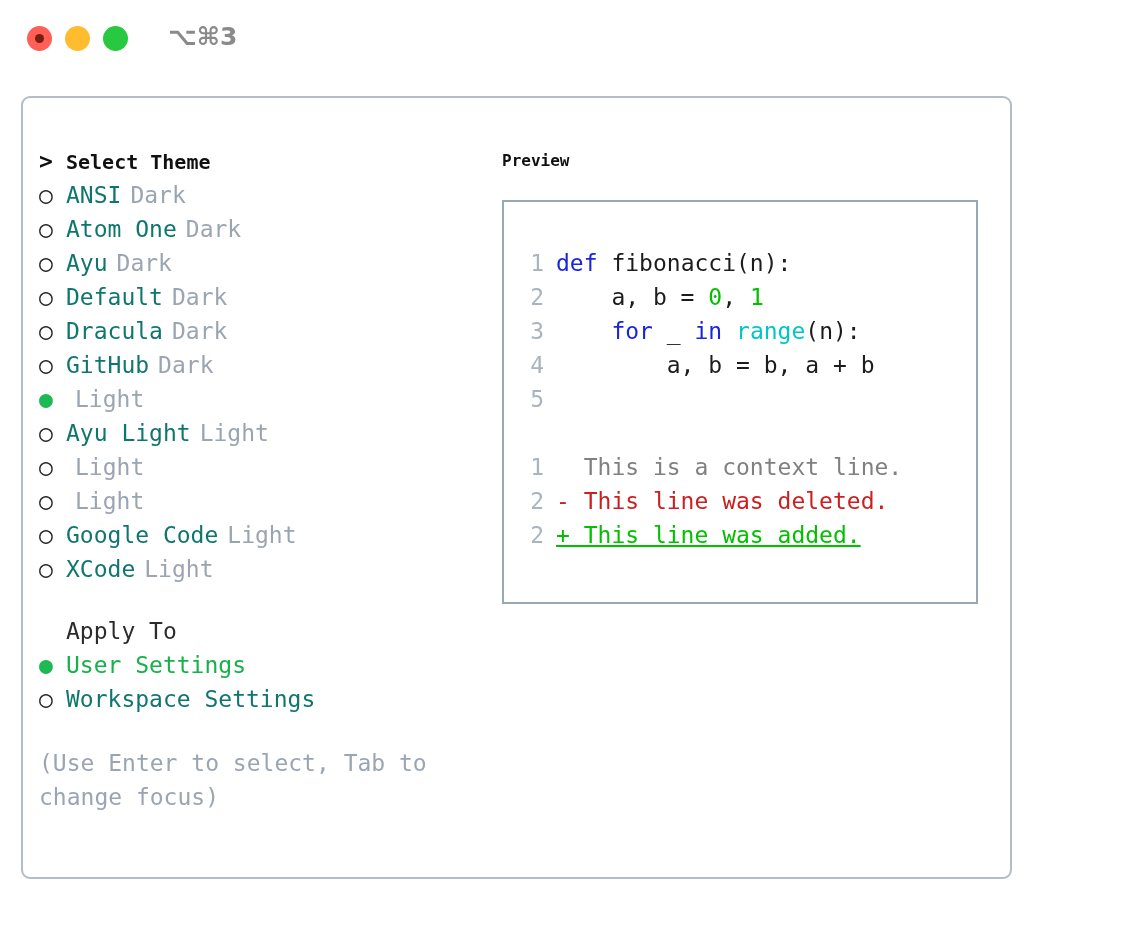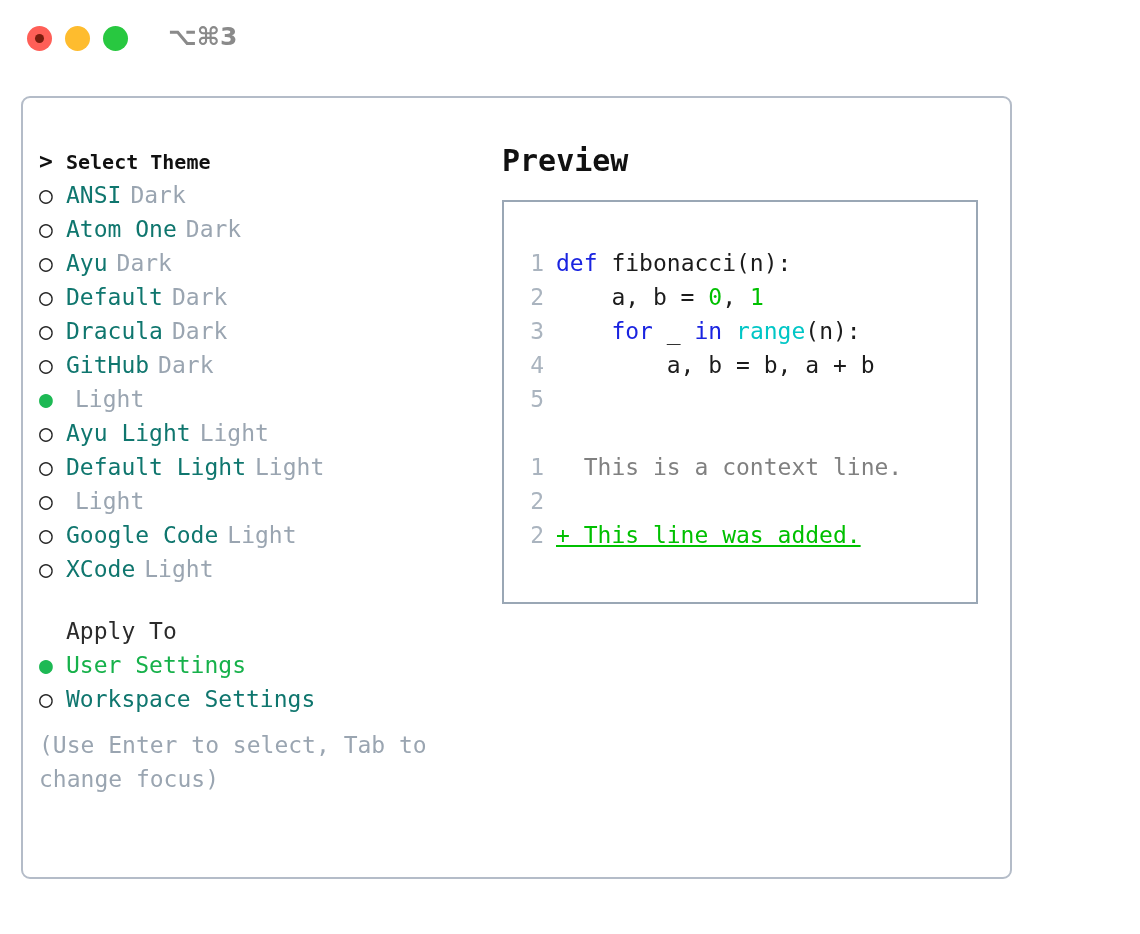--- a/index.html
+++ b/index.html
@@ -130,38 +130,38 @@
   .section-title {
     display: flex;
     align-items: flex-start;
     height: 34px;
     line-height: 34px;
     font-size: 23px;
   }
   .section-title .label { color: #2b2b2b; }
 
   .hint {
-    margin-top: 12px;
+    margin-top: 30px;
     color: #9aa5b1;
     font-size: 23px;
     line-height: 34px;
     width: 410px;
     white-space: normal;
   }
 
   
   .right-col {
     position: absolute;
     left: 479px;
     top: 46px;
     width: 490px;
   }
 
   .preview-title {
-    font-size: 30px;
+    font-size: 16px;
     font-weight: 700;
     color: #111;
     line-height: 34px;
     height: 34px;
   }
 
   .code-box {
     margin-top: 22px;
     width: 476px;
     height: 404px;
@@ -232,21 +232,21 @@
 
         <div id="theme-list">
             <div class="row"><span class="marker">○</span><span class="label">ANSI</span><span class="suffix">Dark</span></div>
             <div class="row"><span class="marker">○</span><span class="label">Atom One</span><span class="suffix">Dark</span></div>
             <div class="row"><span class="marker">○</span><span class="label">Ayu</span><span class="suffix">Dark</span></div>
             <div class="row"><span class="marker">○</span><span class="label">Default</span><span class="suffix">Dark</span></div>
             <div class="row"><span class="marker">○</span><span class="label">Dracula</span><span class="suffix">Dark</span></div>
             <div class="row"><span class="marker">○</span><span class="label">GitHub</span><span class="suffix">Dark</span></div>
             <div class="row selected"><span class="marker">●</span><span class="suffix">Light</span></div>
             <div class="row"><span class="marker">○</span><span class="label">Ayu Light</span><span class="suffix">Light</span></div>
-            <div class="row"><span class="marker">○</span><span class="label">Default Light</span><span class="suffix">Light</span></div>
+            <div class="row"><span class="marker">○</span><span class="suffix">Light</span></div>
             <div class="row"><span class="marker">○</span><span class="suffix">Light</span></div>
             <div class="row"><span class="marker">○</span><span class="label">Google Code</span><span class="suffix">Light</span></div>
             <div class="row"><span class="marker">○</span><span class="label">XCode</span><span class="suffix">Light</span></div>
           </div>
 
         <div class="section-gap"></div>
 
         <div class="section-title">
           <span class="marker empty">○</span>
           <span class="label">Apply To</span>
@@ -268,21 +268,21 @@
             <div id="code-lines">
                 <div class="code-line"><span class="lineno">1</span><span class="code-text"><span class="tok-kw">def</span><span class="tok-plain"> fibonacci(n):</span></span></div>
                 <div class="code-line"><span class="lineno">2</span><span class="code-text"><span class="tok-plain">    a, b = </span><span class="tok-num">0</span><span class="tok-plain">, </span><span class="tok-num">1</span></span></div>
                 <div class="code-line"><span class="lineno">3</span><span class="code-text"><span class="tok-plain">    </span><span class="tok-kw">for</span><span class="tok-plain"> _ </span><span class="tok-kw">in</span><span class="tok-plain"> </span><span class="tok-fn">range</span><span class="tok-plain">(n):</span></span></div>
                 <div class="code-line"><span class="lineno">4</span><span class="code-text"><span class="tok-plain">        a, b = b, a + b</span></span></div>
                 <div class="code-line"><span class="lineno">5</span></div>
               </div>
             <div class="blank-line"></div>
             <div id="diff-lines">
                 <div class="code-line"><span class="lineno">1</span><span class="code-text diff-ctx">  This is a context line.</span></div>
-                <div class="code-line"><span class="lineno">2</span></div>
+                <div class="code-line"><span class="lineno">2</span><span class="code-text diff-del">- This line was deleted.</span></div>
                 <div class="code-line"><span class="lineno">2</span><span class="code-text diff-add">+ This line was added.</span></div>
               </div>
           </div>
         </div>
       </div>
 
     </div>
   </div>
 </div>
 

